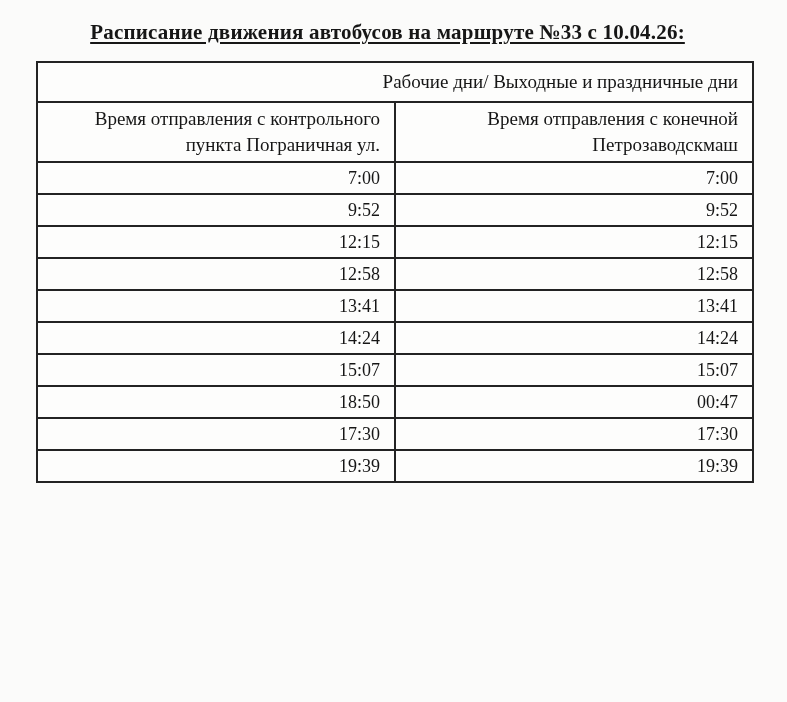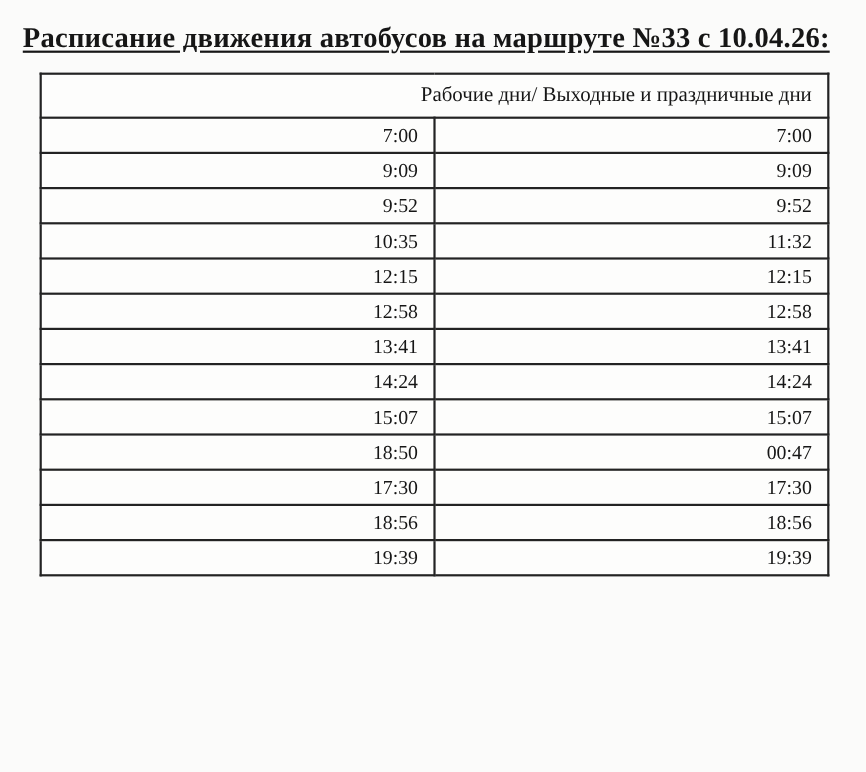--- a/index.html
+++ b/index.html
@@ -16,21 +16,21 @@
   }
   .page {
     width: 787px;
     height: 702px;
     box-sizing: border-box;
     padding-top: 20px;
   }
   .title {
     margin: 0 12px 16px 0;
     text-align: center;
-    font-size: 26px;
+    font-size: 21px;
     font-weight: bold;
     text-decoration: underline;
     text-underline-offset: 3px;
     letter-spacing: 0.2px;
   }
   table.schedule {
     border-collapse: collapse;
     table-layout: fixed;
     margin-left: 36px;
     width: 718px;
@@ -65,37 +65,33 @@
 <body>
 
 <div class="page">
   <h1 class="title">Расписание движения автобусов на маршруте №33 с 10.04.26:</h1>
 
   <table class="schedule">
     <thead>
       <tr>
         <th colspan="2" class="merged-header">Рабочие дни/ Выходные и праздничные дни</th>
       </tr>
+      <tr>
+        <th class="col-header col-left">Время отправления с контрольного пункта Пограничная ул.</th>
+        <th class="col-header col-right">Время отправления с конечной Петрозаводскмаш</th>
+      </tr>
     </thead>
     <tbody>
         <tr>
           <td class="time-cell">7:00</td>
           <td class="time-cell">7:00</td>
         </tr>
         <tr>
-          <td class="time-cell">9:09</td>
-          <td class="time-cell">9:09</td>
-        </tr>
-        <tr>
           <td class="time-cell">9:52</td>
           <td class="time-cell">9:52</td>
-        </tr>
-        <tr>
-          <td class="time-cell">10:35</td>
-          <td class="time-cell">11:32</td>
         </tr>
         <tr>
           <td class="time-cell">12:15</td>
           <td class="time-cell">12:15</td>
         </tr>
         <tr>
           <td class="time-cell">12:58</td>
           <td class="time-cell">12:58</td>
         </tr>
         <tr>
@@ -112,22 +108,18 @@
         </tr>
         <tr>
           <td class="time-cell">18:50</td>
           <td class="time-cell">00:47</td>
         </tr>
         <tr>
           <td class="time-cell">17:30</td>
           <td class="time-cell">17:30</td>
         </tr>
         <tr>
-          <td class="time-cell">18:56</td>
-          <td class="time-cell">18:56</td>
-        </tr>
-        <tr>
           <td class="time-cell">19:39</td>
           <td class="time-cell">19:39</td>
         </tr>
       </tbody>
   </table>
 </div>
 
 </body></html>

